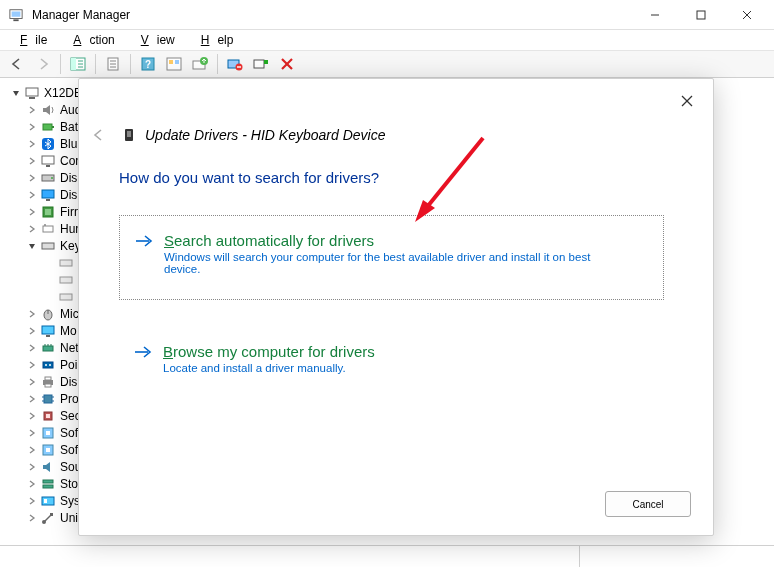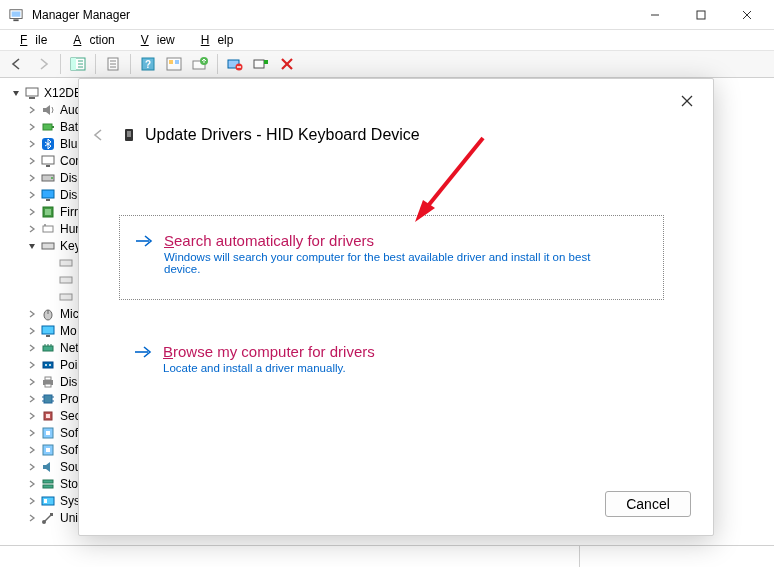--- a/index.html
+++ b/index.html
@@ -109,21 +109,22 @@
   }
   .dialog .dlg-close {
     position:absolute; right:10px; top:8px;
     width:32px; height:28px;
     display:flex; align-items:center; justify-content:center;
     font-size:16px;
   }
   .dlg-header {
     position:absolute; left:6px; top:44px;
     display:flex; align-items:center; gap:8px;
-    font-size: 16px;
+    font-size: 14px;
+    font-style: italic;
   }
   .dlg-back {
     width:28px; height:24px; display:inline-flex; align-items:center; justify-content:center; color:#777;
   }
   .dlg-title-icon { width:16px; height:16px; display:inline-flex; align-items:center; justify-content:center;}
   .dlg-question {
     position:absolute; left:40px; top:90px;
     font-size: 15px; color:#003399;
   }
   .option-box {
@@ -132,32 +133,32 @@
     padding: 16px 18px 12px 44px;
     cursor:pointer;
   }
   .option1 { top: 136px; border:1px dotted #888; }
   .option2 { top: 248px; }
   .opt-arrow {
     position:absolute; left:14px; top:18px;
     color:#0066cc;
   }
   .opt-title {
-    color:#be185d; font-size: 15px;
+    color:#15803d; font-size: 15px;
   }
   .opt-title .accel { text-decoration: underline; }
   .opt-desc {
     color:#0066cc; font-size: 11.5px; margin-top:2px; max-width:440px;
   }
   .dlg-cancel {
     position:absolute; right:22px; bottom:18px;
     width:86px; height:26px;
     border:1px solid #aaa; border-radius:3px;
     background:#fdfdfd;
-    font-size:14px;
+    font-size:10px;
     display:flex; align-items:center; justify-content:center;
   }
   
   .annotation-arrow {
     position:absolute;
     left: 405px; top: 130px;
     z-index: 20;
     pointer-events:none;
   }
 </style>
@@ -654,20 +655,21 @@
         </svg>
       </span>
     <span class="dlg-title-icon">
         <svg width="12" height="14" viewBox="0 0 12 14">
           <rect x="2" y="1" width="8" height="12" fill="#333" rx="1"></rect>
           <rect x="4" y="3" width="4" height="6" fill="#888"></rect>
         </svg>
       </span>
     <span>Update Drivers - HID Keyboard Device</span>
   </div>
+  <div class="dlg-question">How do you want to search for drivers?</div>
 
   <div class="option-box option1">
     <span class="opt-arrow"><svg width="20" height="14" viewBox="0 0 20 14">
           <line x1="2" y1="7" x2="15" y2="7" stroke="#0066cc" stroke-width="1.6"></line>
           <path d="M11 2 L17 7 L11 12" fill="none" stroke="#0066cc" stroke-width="1.6"></path>
         </svg></span>
     <div class="opt-title"><span class="accel">S</span><span>earch automatically for drivers</span></div>
     <div class="opt-desc">Windows will search your computer for the best available driver and install it on best device.</div>
   </div>
 

